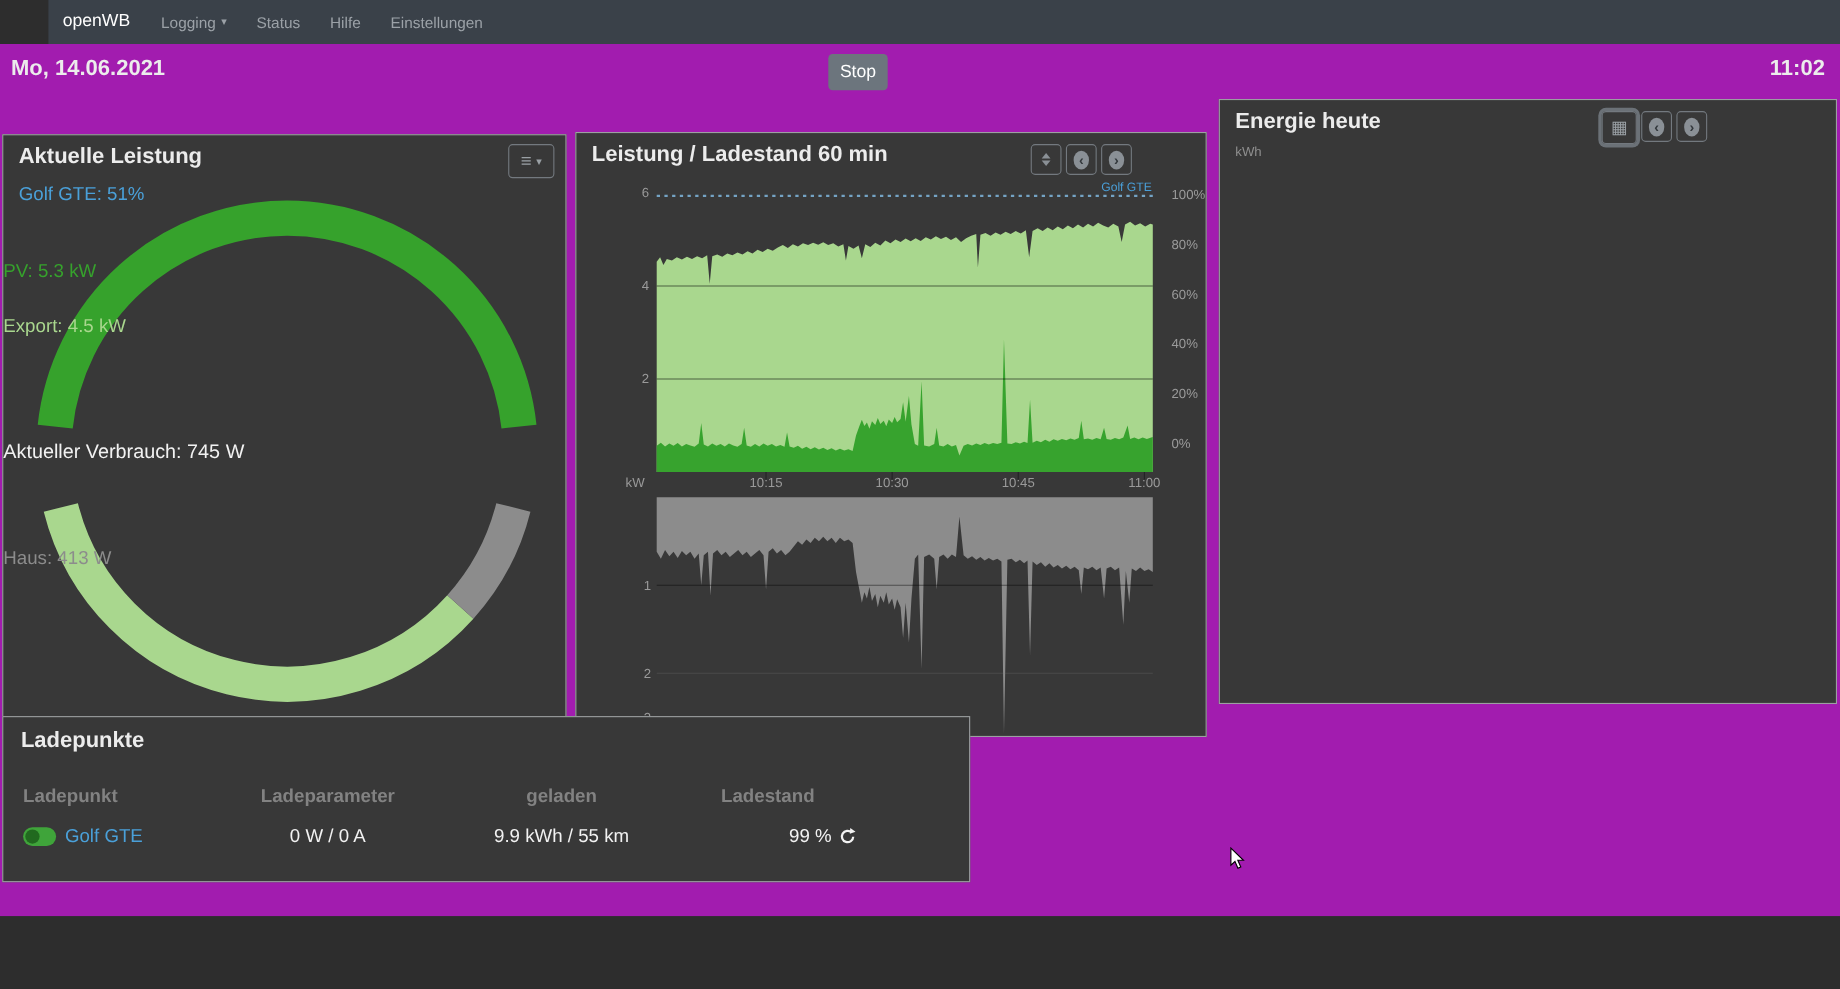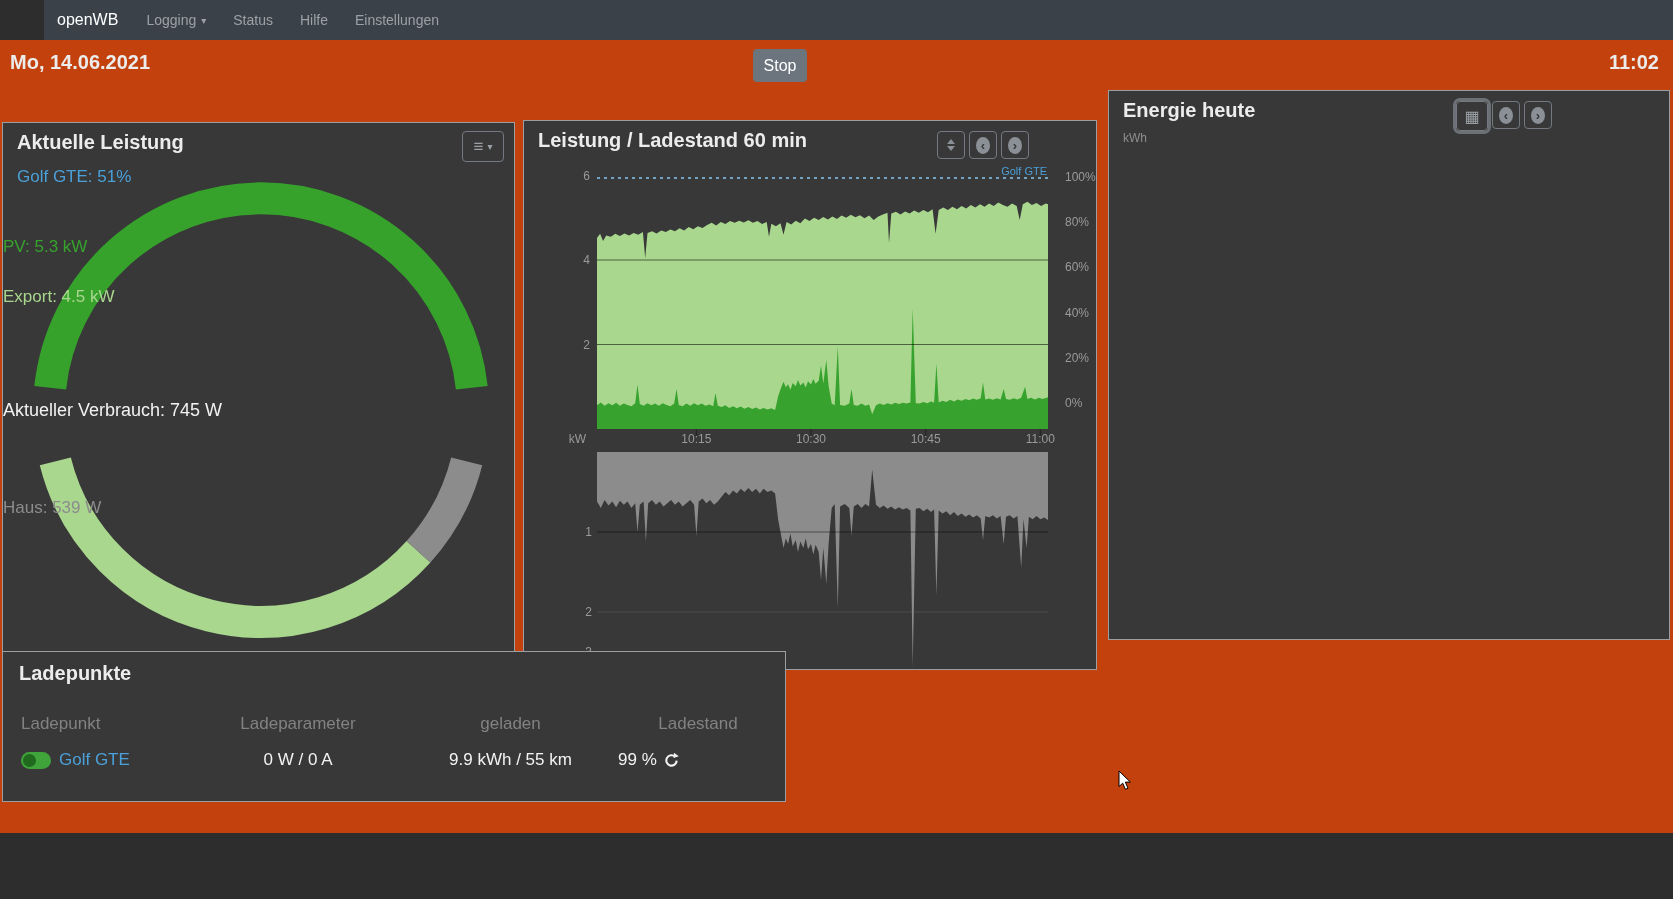--- a/index.html
+++ b/index.html
@@ -1,18 +1,18 @@
 <!DOCTYPE html>
 <html><head>
 <meta charset="utf-8">
 <style>
   html,body{margin:0;padding:0;background:#2d2d2d;width:1673px;height:899px;overflow:hidden;
     font-family:"Liberation Sans", sans-serif;}
   .page{position:absolute;left:0;top:0;width:1673px;height:899px;background:#2d2d2d;}
-  .content{position:absolute;left:0;top:40px;width:1673px;height:793px;background:#c2410c;}
+  .content{position:absolute;left:0;top:40px;width:1673px;height:793px;background:#a21caf;}
   
   .navbar{position:absolute;left:0;top:0;width:1673px;height:40px;background:#3a4149;display:flex;align-items:center;margin-left:44px;}
   .brand{color:#ffffff;font-size:16px;margin-left:13px;margin-right:28px;}
   .nav-item{color:#9ba1a7;font-size:14px;margin-right:27px;cursor:default;display:flex;align-items:center;gap:5px;}
   .nav-item .caret{font-size:10px;color:#9ba1a7;}
   
   .statusrow{position:absolute;left:0;top:0;width:1673px;height:50px;}
   .date{position:absolute;left:10px;top:11px;color:#ececec;font-size:20px;font-weight:600;}
   .clock{position:absolute;right:14px;top:11px;color:#ececec;font-size:20px;font-weight:600;}
   .stop-btn{position:absolute;left:753px;top:9px;width:54px;height:33px;background:#6c757d;color:#fff;
@@ -30,28 +30,28 @@
   .soc-line{position:absolute;left:14px;top:44px;color:#4aa0d9;font-size:17px;}
   .g-center{position:absolute;left:0;width:515px;text-align:left;}
   
   .legend{position:absolute;right:49px;top:44px;color:#4a9fd8;font-size:11px;}
   svg text{font-family:"Liberation Sans",sans-serif;}
   
   .unit-label{position:absolute;left:14px;top:40px;color:#8f8f8f;font-size:12px;}
   .focus-ring{box-shadow:0 0 0 3px #6b7177;}
   
   .cp-grid{position:absolute;left:0;top:58px;width:782px;display:grid;grid-template-columns:190px 210px 215px 160px;}
-  .cp-h{color:#828282;font-size:17px;font-weight:normal;text-align:center;padding:4px 0;}
+  .cp-h{color:#828282;font-size:17px;font-weight:bold;text-align:center;padding:4px 0;}
   .cp-h.first{text-align:left;padding-left:18px;}
   .cp-v{color:#f2f2f2;font-size:17px;text-align:center;padding:12px 0;}
   .cp-name{display:flex;align-items:center;gap:8px;padding-left:18px;}
   .cp-name span.nm{color:#4aa0d9;}
   .toggle{width:30px;height:17px;border-radius:9px;background:#3fa43a;position:relative;display:inline-block;}
   .toggle .knob{position:absolute;left:2px;top:2px;width:13px;height:13px;border-radius:50%;background:#21691f;}
-  .soc-cell{display:flex;align-items:center;justify-content:flex-start;gap:7px;}
+  .soc-cell{display:flex;align-items:center;justify-content:flex-end;gap:7px;}
   .footer{position:absolute;left:0;top:833px;width:1673px;height:66px;background:#2d2d2d;}
   .cursor{position:absolute;left:1118px;top:770px;width:16px;height:22px;}
 </style>
 </head>
 <body>
 
 <div class="page">
 
   <nav class="navbar">
     <span class="brand">openWB</span>
@@ -82,21 +82,21 @@
 
       <svg width="513" height="548" viewBox="0 0 513 548">
         <path d="M 47.2 264.8 A 212 212 0 0 1 468.8 264.8" fill="none" stroke-width="32" stroke="#36a22c"></path>
         <path d="M 52.3 338.3 A 212 212 0 0 0 415.5 428.8" fill="none" stroke-width="32" stroke="#a9d78e"></path>
         <path d="M 415.5 428.8 A 212 212 0 0 0 463.7 338.3" fill="none" stroke-width="32" stroke="#8c8c8c"></path>
       </svg>
 
       <div class="g-center" style="top:114px;color:#36a22c;font-size:17px;">PV: 5.3 kW</div>
       <div class="g-center" style="top:164px;color:#a9d78e;font-size:17px;">Export: 4.5 kW</div>
       <div class="g-center" style="top:277px;color:#f2f2f2;font-size:18px;">Aktueller Verbrauch: 745 W</div>
-      <div class="g-center" style="top:375px;color:#8c8c8c;font-size:17px;">Haus: 539 W</div>
+      <div class="g-center" style="top:375px;color:#8c8c8c;font-size:17px;">Haus: 413 W</div>
     </div>
 
     <div class="card" style="left:523px;top:50px;width:574px;height:550px;margin-top:30px;">
       <div class="card-title">Leistung / Ladestand 60 min</div>
       <button class="icon-btn" style="left:413px;top:10px;width:28px;height:28px;flex-direction:column;gap:2px;">
         <span class="tri-up"></span>
         <span class="tri-dn"></span>
       </button>
       <button class="icon-btn" style="left:445px;top:10px;width:28px;height:28px;">
         <span class="circ">‹</span>
@@ -145,21 +145,21 @@
       </button>
       <button class="icon-btn" style="left:383px;top:10px;width:28px;height:28px;">
         <span class="circ">‹</span>
       </button>
       <button class="icon-btn" style="left:415px;top:10px;width:28px;height:28px;">
         <span class="circ">›</span>
       </button>
       <div class="unit-label">kWh</div>
     </div>
 
-    <div class="card" style="left:2px;top:611px;width:784px;height:151px;">
+    <div class="card" style="left:2px;top:611px;width:880px;height:151px;">
       <div class="card-title" style="left:16px;top:10px;">Ladepunkte</div>
       <div class="cp-grid">
         <div class="cp-h first">Ladepunkt</div>
         <div class="cp-h">Ladeparameter</div>
         <div class="cp-h">geladen</div>
         <div class="cp-h">Ladestand</div>
 
         <div class="cp-v cp-name">
           <span class="toggle">
               <span class="knob"></span>

